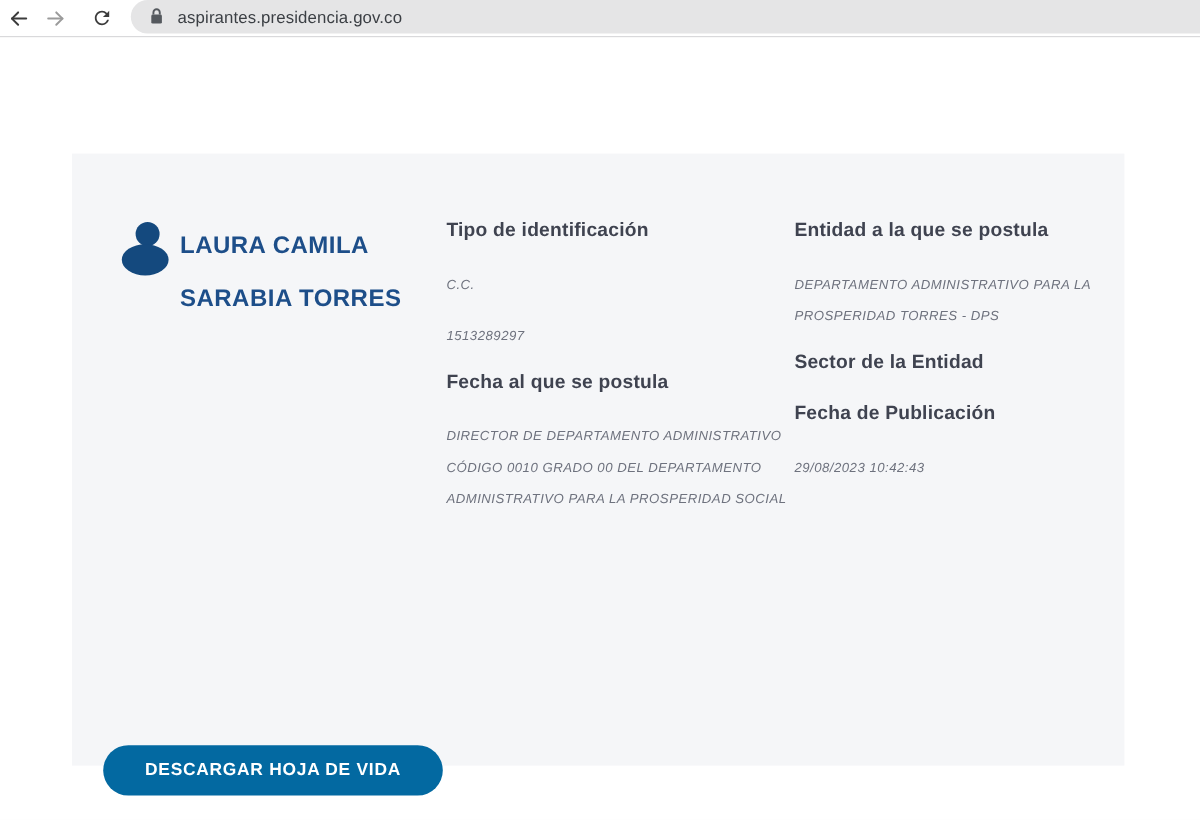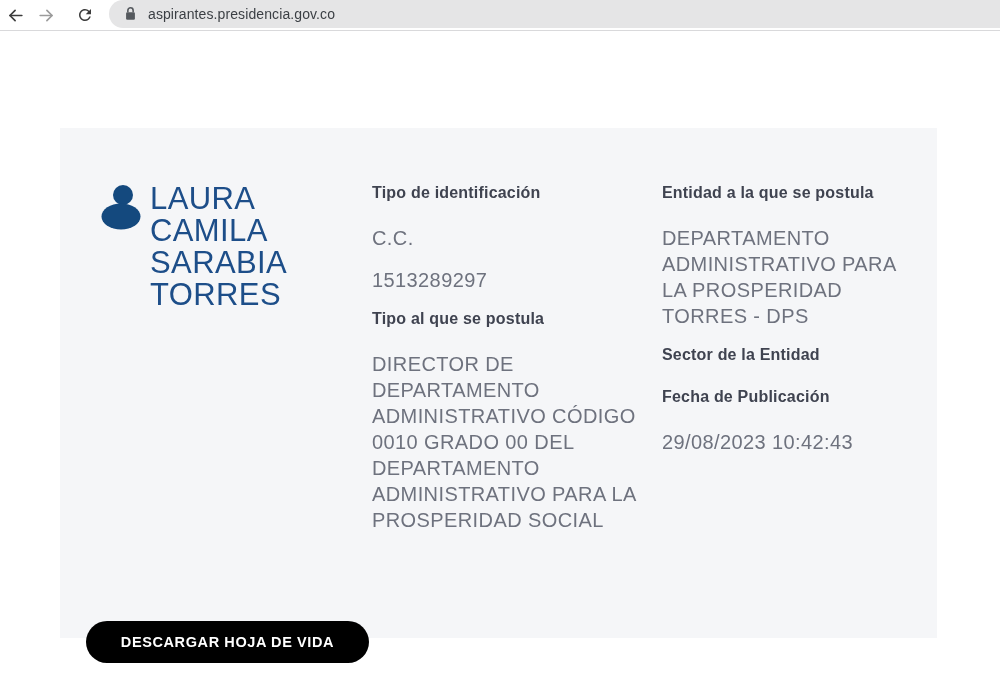--- a/index.html
+++ b/index.html
@@ -56,53 +56,54 @@
     padding: 55px 20px 0 38px;
   }
   .profile {
     width: 274px;
     display: flex;
     flex: 0 0 auto;
   }
   .avatar { width: 48px; height: 46px; margin-top: 1px; flex: 0 0 auto; }
   .name {
     margin: 0 0 0 4px;
-    font-size: 31px;
-    font-weight: 400;
-    line-height: 32px;
+    font-size: 20px;
+    font-weight: 700;
+    line-height: 44px;
     letter-spacing: 0.4px;
     color: #1d4e89;
     width: 195px;
   }
   .col1 { width: 290px; flex: 0 0 auto; }
   .col2 { width: 258px; flex: 0 0 auto; }
   .field-label {
     font-size: 16px;
     font-weight: 700;
     color: #3f4350;
     line-height: 20px;
     letter-spacing: 0.2px;
     margin: 0 0 22px 0;
   }
   .field-value {
-    font-size: 20px;
+    font-size: 11px;
     font-weight: 400;
     color: #6e727e;
     line-height: 26px;
     letter-spacing: 0.4px;
     margin: 0 0 16px 0;
+    font-style: italic;
   }
   
   .download-btn {
     position: absolute;
     left: 86px; top: 621px;
     width: 283px; height: 42px;
     border: none;
     border-radius: 21px;
-    background: #000000;
+    background: #0369a1;
     color: #ffffff;
     font-family: "Liberation Sans", sans-serif;
     font-size: 14.5px;
     font-weight: 700;
     letter-spacing: 0.6px;
     display: flex; align-items: center; justify-content: center;
     cursor: pointer;
   }
 </style>
 </head>
@@ -151,21 +152,21 @@
           <ellipse cx="23" cy="32.5" rx="19.5" ry="13" fill="#14497e"></ellipse>
         </svg>
     </span>
     <h1 class="name">LAURA CAMILA SARABIA TORRES</h1>
   </div>
 
   <div class="col1">
     <p class="field-label">Tipo de identificación</p>
     <p class="field-value">C.C.</p>
     <p class="field-value">1513289297</p>
-    <p class="field-label">Tipo al que se postula</p>
+    <p class="field-label">Fecha al que se postula</p>
     <p class="field-value">DIRECTOR DE DEPARTAMENTO ADMINISTRATIVO CÓDIGO 0010 GRADO 00 DEL DEPARTAMENTO ADMINISTRATIVO PARA LA PROSPERIDAD SOCIAL</p>
   </div>
 
   <div class="col2">
     <p class="field-label">Entidad a la que se postula</p>
     <p class="field-value">DEPARTAMENTO ADMINISTRATIVO PARA LA PROSPERIDAD TORRES - DPS</p>
     <p class="field-label">Sector de la Entidad</p>
     <p class="field-label">Fecha de Publicación</p>
     <p class="field-value">29/08/2023 10:42:43</p>
   </div>

